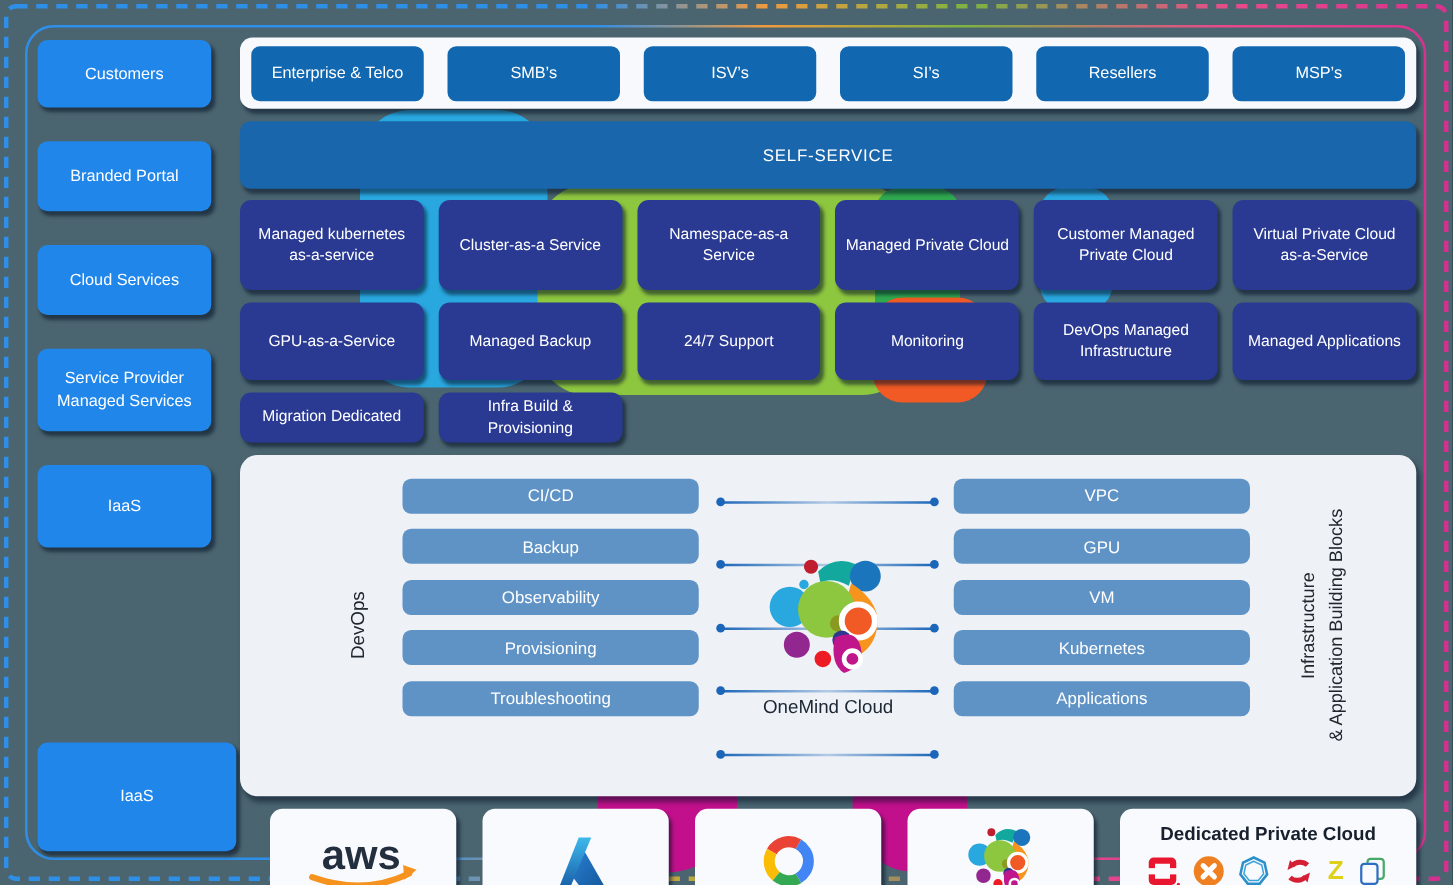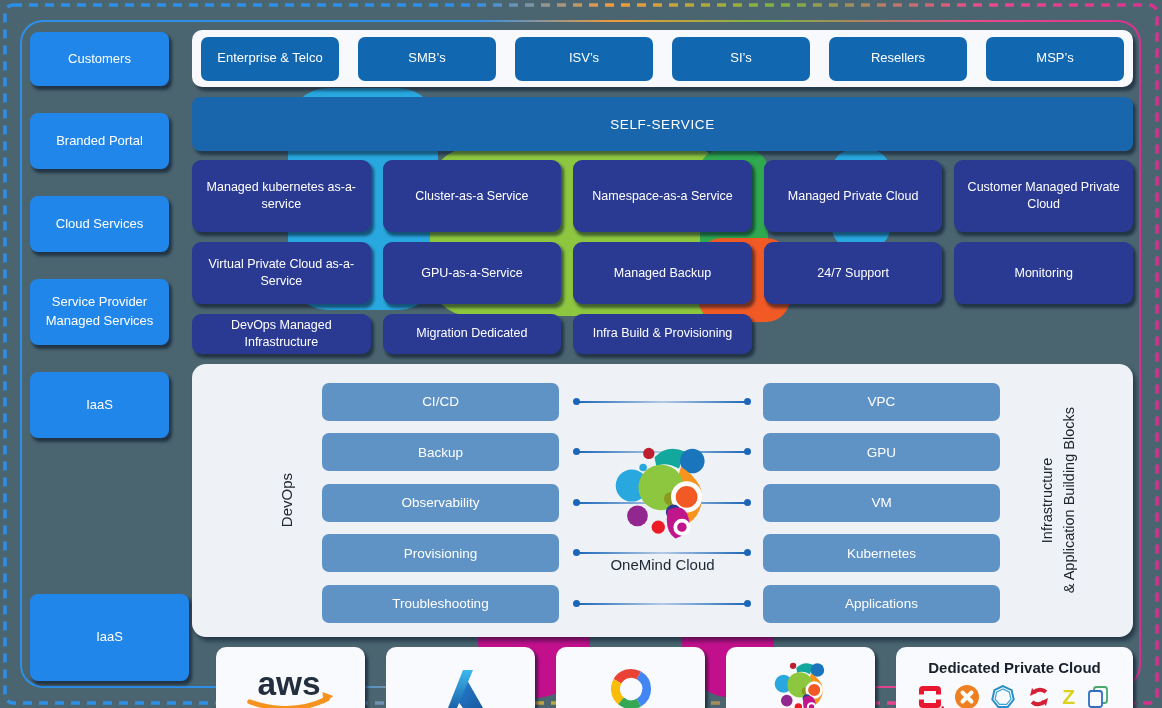--- a/index.html
+++ b/index.html
@@ -37,21 +37,21 @@
   }
 
   .banner{
     margin-top:10px;height:54px;background:#1a66ad;border-radius:8px;color:#fff;
     display:flex;align-items:center;justify-content:center;
     font-size:13.5px;letter-spacing:.6px;
     box-shadow:3px 4px 3px rgba(4,14,34,.5);
   }
 
   .services-grid{
-    margin-top:9px;display:grid;grid-template-columns:repeat(5,1fr);
+    margin-top:9px;display:grid;grid-template-columns:repeat(6,1fr);
     grid-template-rows:72px 62px;column-gap:12px;row-gap:10px;
   }
   .svc{
     background:#2a3a93;border-radius:9px;color:#fff;
     display:flex;align-items:center;justify-content:center;text-align:center;
     font-size:12.5px;line-height:1.35;padding:3px 7px;
     box-shadow:2.5px 3.5px 3px rgba(4,14,34,.55);
   }
 
   
@@ -64,21 +64,21 @@
     position:absolute;left:86px;top:0;height:100%;display:flex;align-items:center;
     color:#20262e;font-size:15px;z-index:2;
   }
   .infra-label{
     position:absolute;right:52px;top:0;height:100%;display:flex;align-items:center;
     color:#20262e;font-size:14.5px;z-index:2;text-align:center;line-height:1.55;
   }
   .col-left{position:absolute;left:130px;top:19px;display:flex;flex-direction:column;gap:12.5px;z-index:2;}
   .col-right{position:absolute;right:133px;top:19px;display:flex;flex-direction:column;gap:12.5px;z-index:2;}
   .pbtn{
-    width:237px;height:38px;background:#6093c5;border-radius:7px;color:#fff;
+    width:237px;height:28px;background:#6093c5;border-radius:7px;color:#fff;
     display:flex;align-items:center;justify-content:center;font-size:13.5px;
   }
   .connector{position:absolute;left:384px;width:172px;height:2px;z-index:1;
     background:linear-gradient(90deg,#1b66b8,rgba(27,102,184,.28),#1b66b8);}
   .connector::before,.connector::after{
     content:'';position:absolute;width:7px;height:7px;border-radius:50%;background:#1b66b8;top:-2.5px;}
   .connector::before{left:-3px}.connector::after{right:-3px}
   .c1{top:37px}.c2{top:87px}.c3{top:138px}.c4{top:188px}.c5{top:239px}
   .center-logo{position:absolute;left:50%;top:78px;transform:translateX(-50%);
     width:140px;text-align:center;z-index:3;}
@@ -156,20 +156,21 @@
       <div class="svc">Cluster-as-a Service</div>
       <div class="svc">Namespace-as-a Service</div>
       <div class="svc">Managed Private Cloud</div>
       <div class="svc">Customer Managed Private Cloud</div>
       <div class="svc">Virtual Private Cloud as-a-Service</div>
       <div class="svc">GPU-as-a-Service</div>
       <div class="svc">Managed Backup</div>
       <div class="svc">24/7 Support</div>
       <div class="svc">Monitoring</div>
       <div class="svc">DevOps Managed Infrastructure</div>
+      <div class="svc">Managed Applications</div>
       <div class="svc">Migration Dedicated</div>
       <div class="svc">Infra Build &amp; Provisioning</div>
     </div>
 
     <div class="panel">
       <div class="devops-label">
         <span class="vert">DevOps</span>
       </div>
 
       <div class="col-left">

